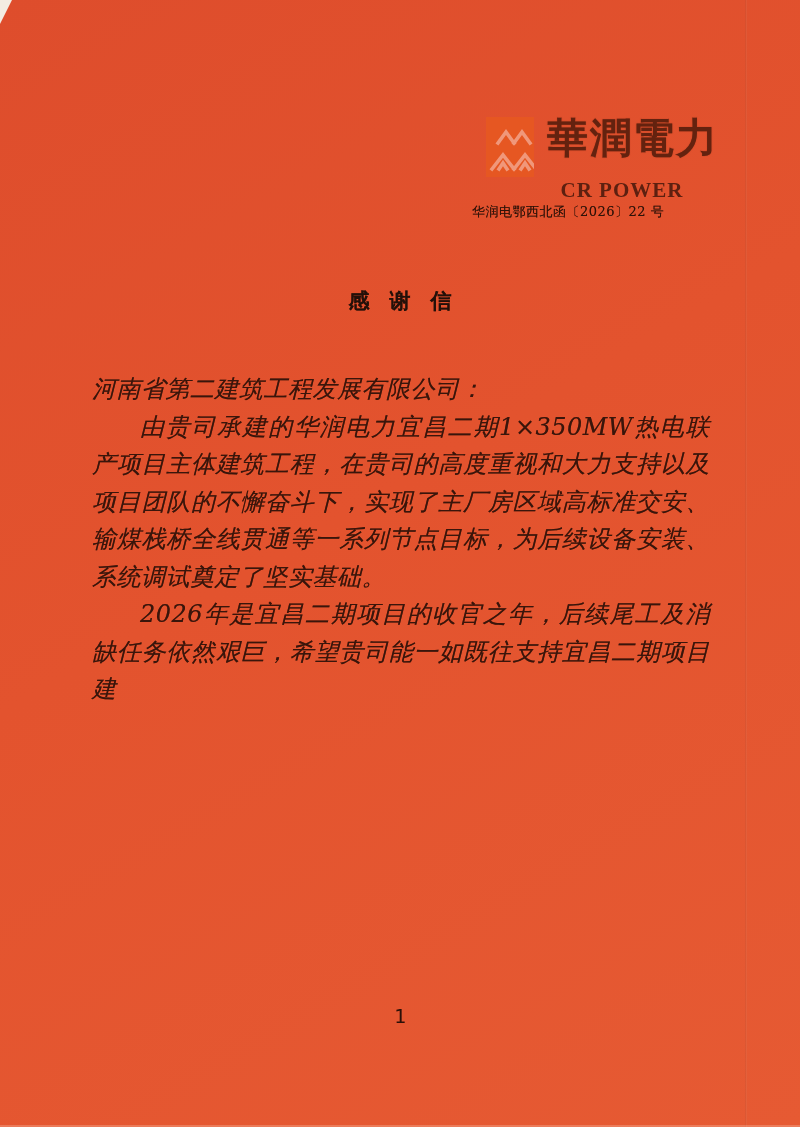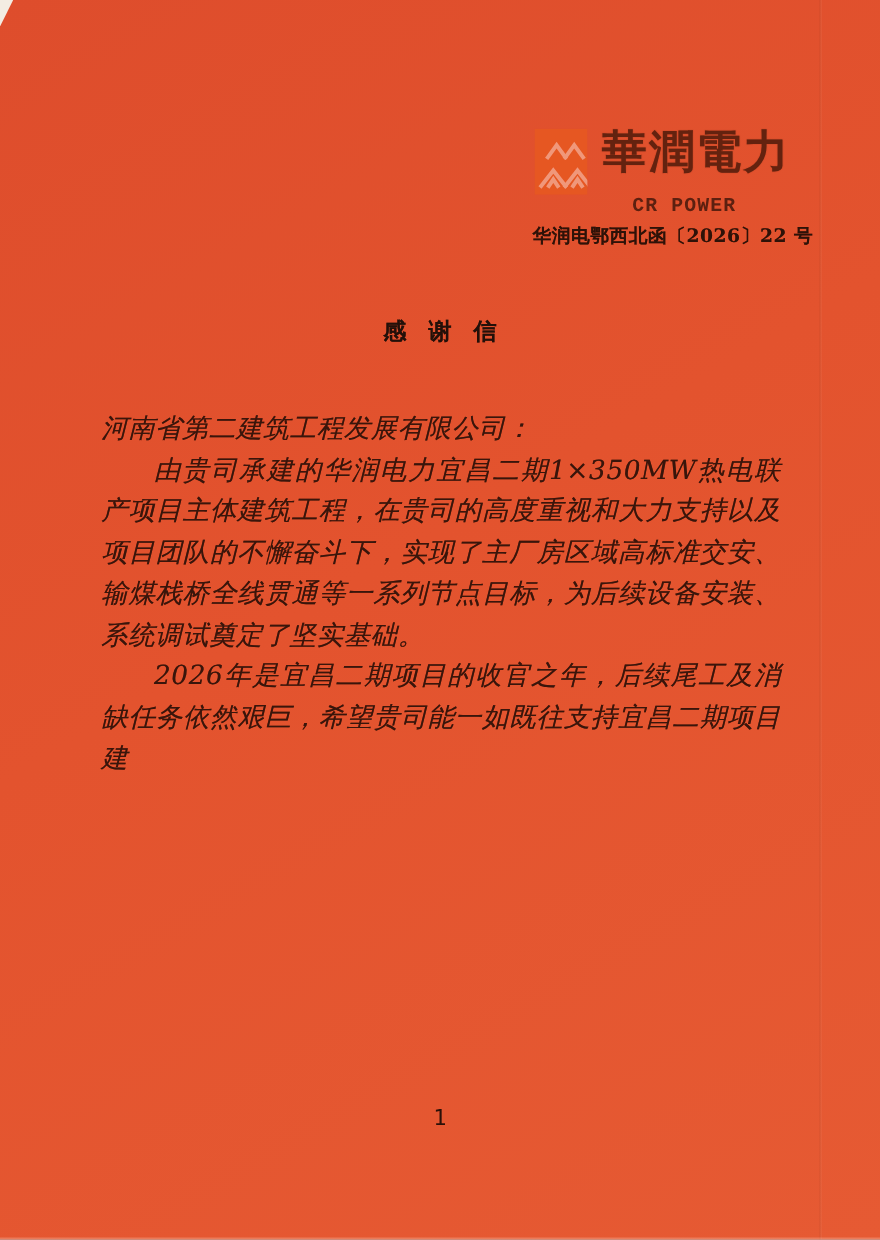--- a/index.html
+++ b/index.html
@@ -34,27 +34,27 @@
   .logo-mark { display:block; width:48px; height:60px; margin-top:11px; }
   .brand-zh {
     font-size:41px; font-weight:bold; color:#64220f;
     margin-left:13px; letter-spacing:2px; line-height:64px;
     text-shadow:0 0 1px rgba(100,34,15,0.55);
     white-space:nowrap;
   }
   .brand-en {
     width:150px; margin-left:61px; margin-top:1px;
     text-align:center;
-    font-family:Liberation Mono, monospace;
-    font-weight:bold; font-size:18px; letter-spacing:1px;
+    font-family:Liberation Serif, serif;
+    font-weight:bold; font-size:21px; letter-spacing:1px;
     color:#5d2010;
   }
   .doc-number {
-    position:absolute; top:203px; left:484px;
-    font-size:17px; font-weight:bold; letter-spacing:0.5px;
+    position:absolute; top:203px; left:472px;
+    font-size:13px; font-weight:normal; letter-spacing:0.5px;
     color:#2e1208; white-space:nowrap;
     text-shadow:0 0 0.5px rgba(46,18,8,0.6);
   }
   
   .title {
     position:absolute; top:287px; left:0; right:0; margin:0;
     text-align:center;
     font-size:21px; font-weight:bold;
     letter-spacing:20px; text-indent:20px;
     color:#231009;

